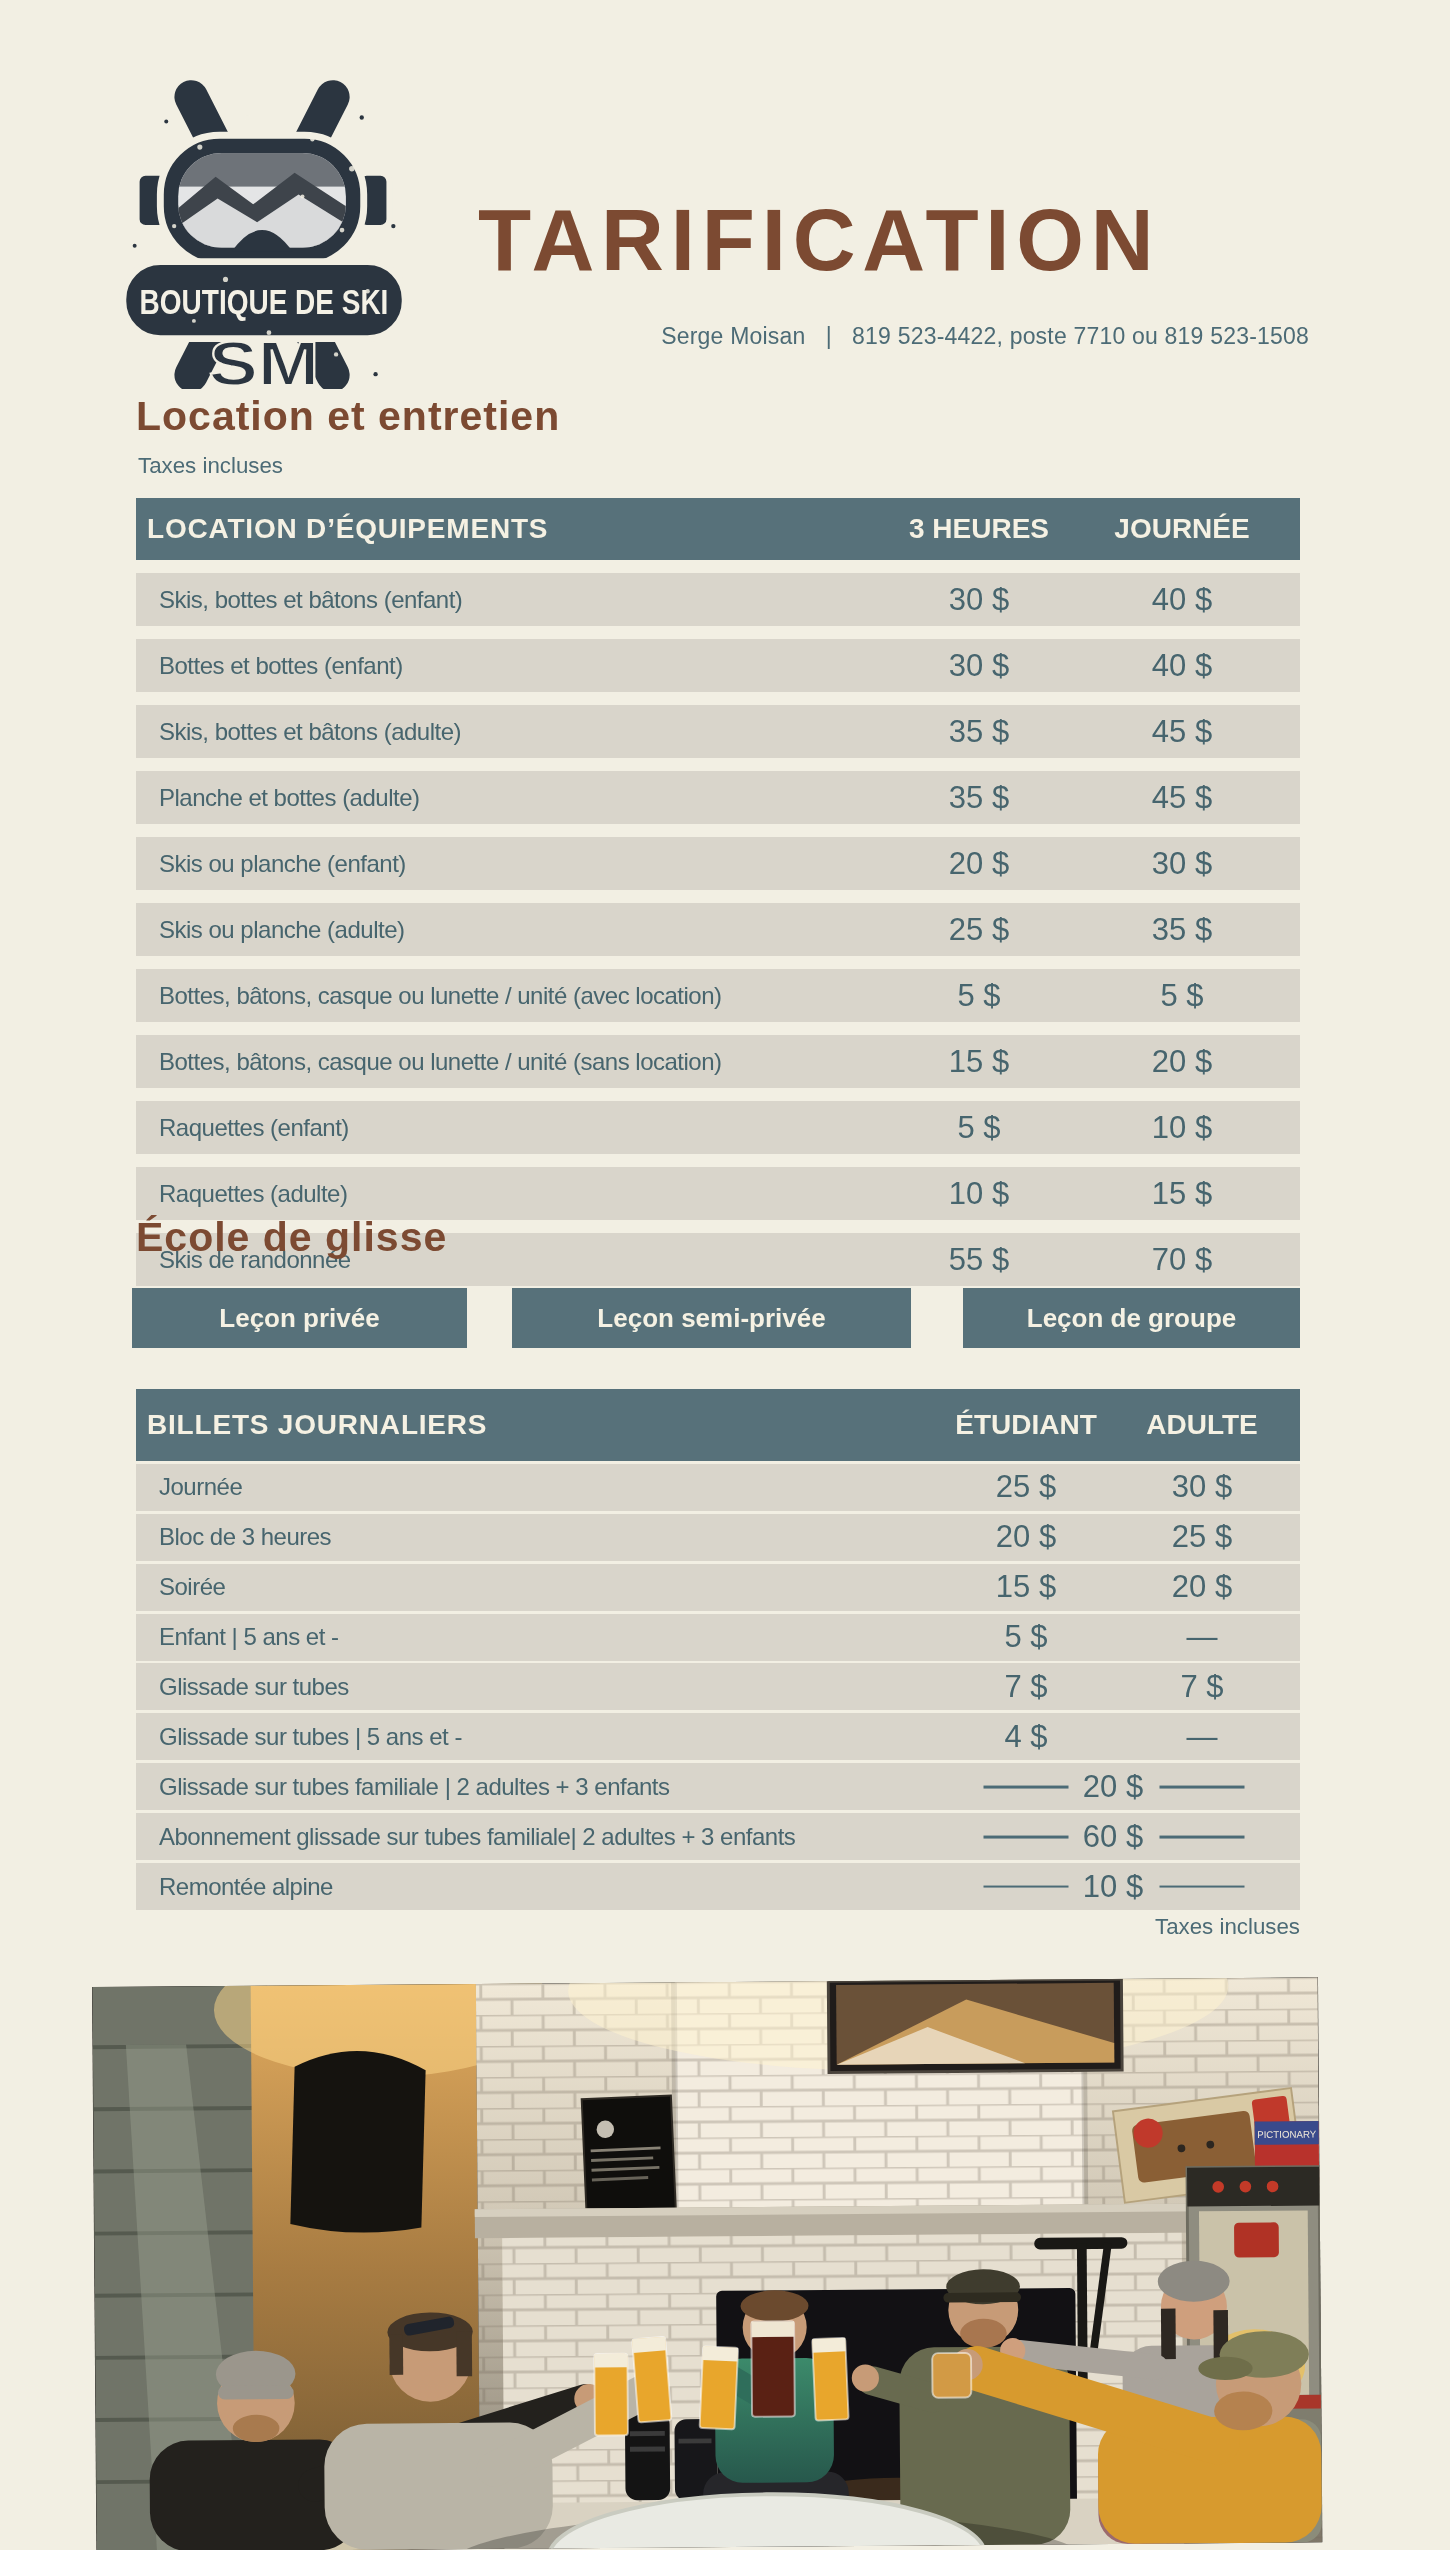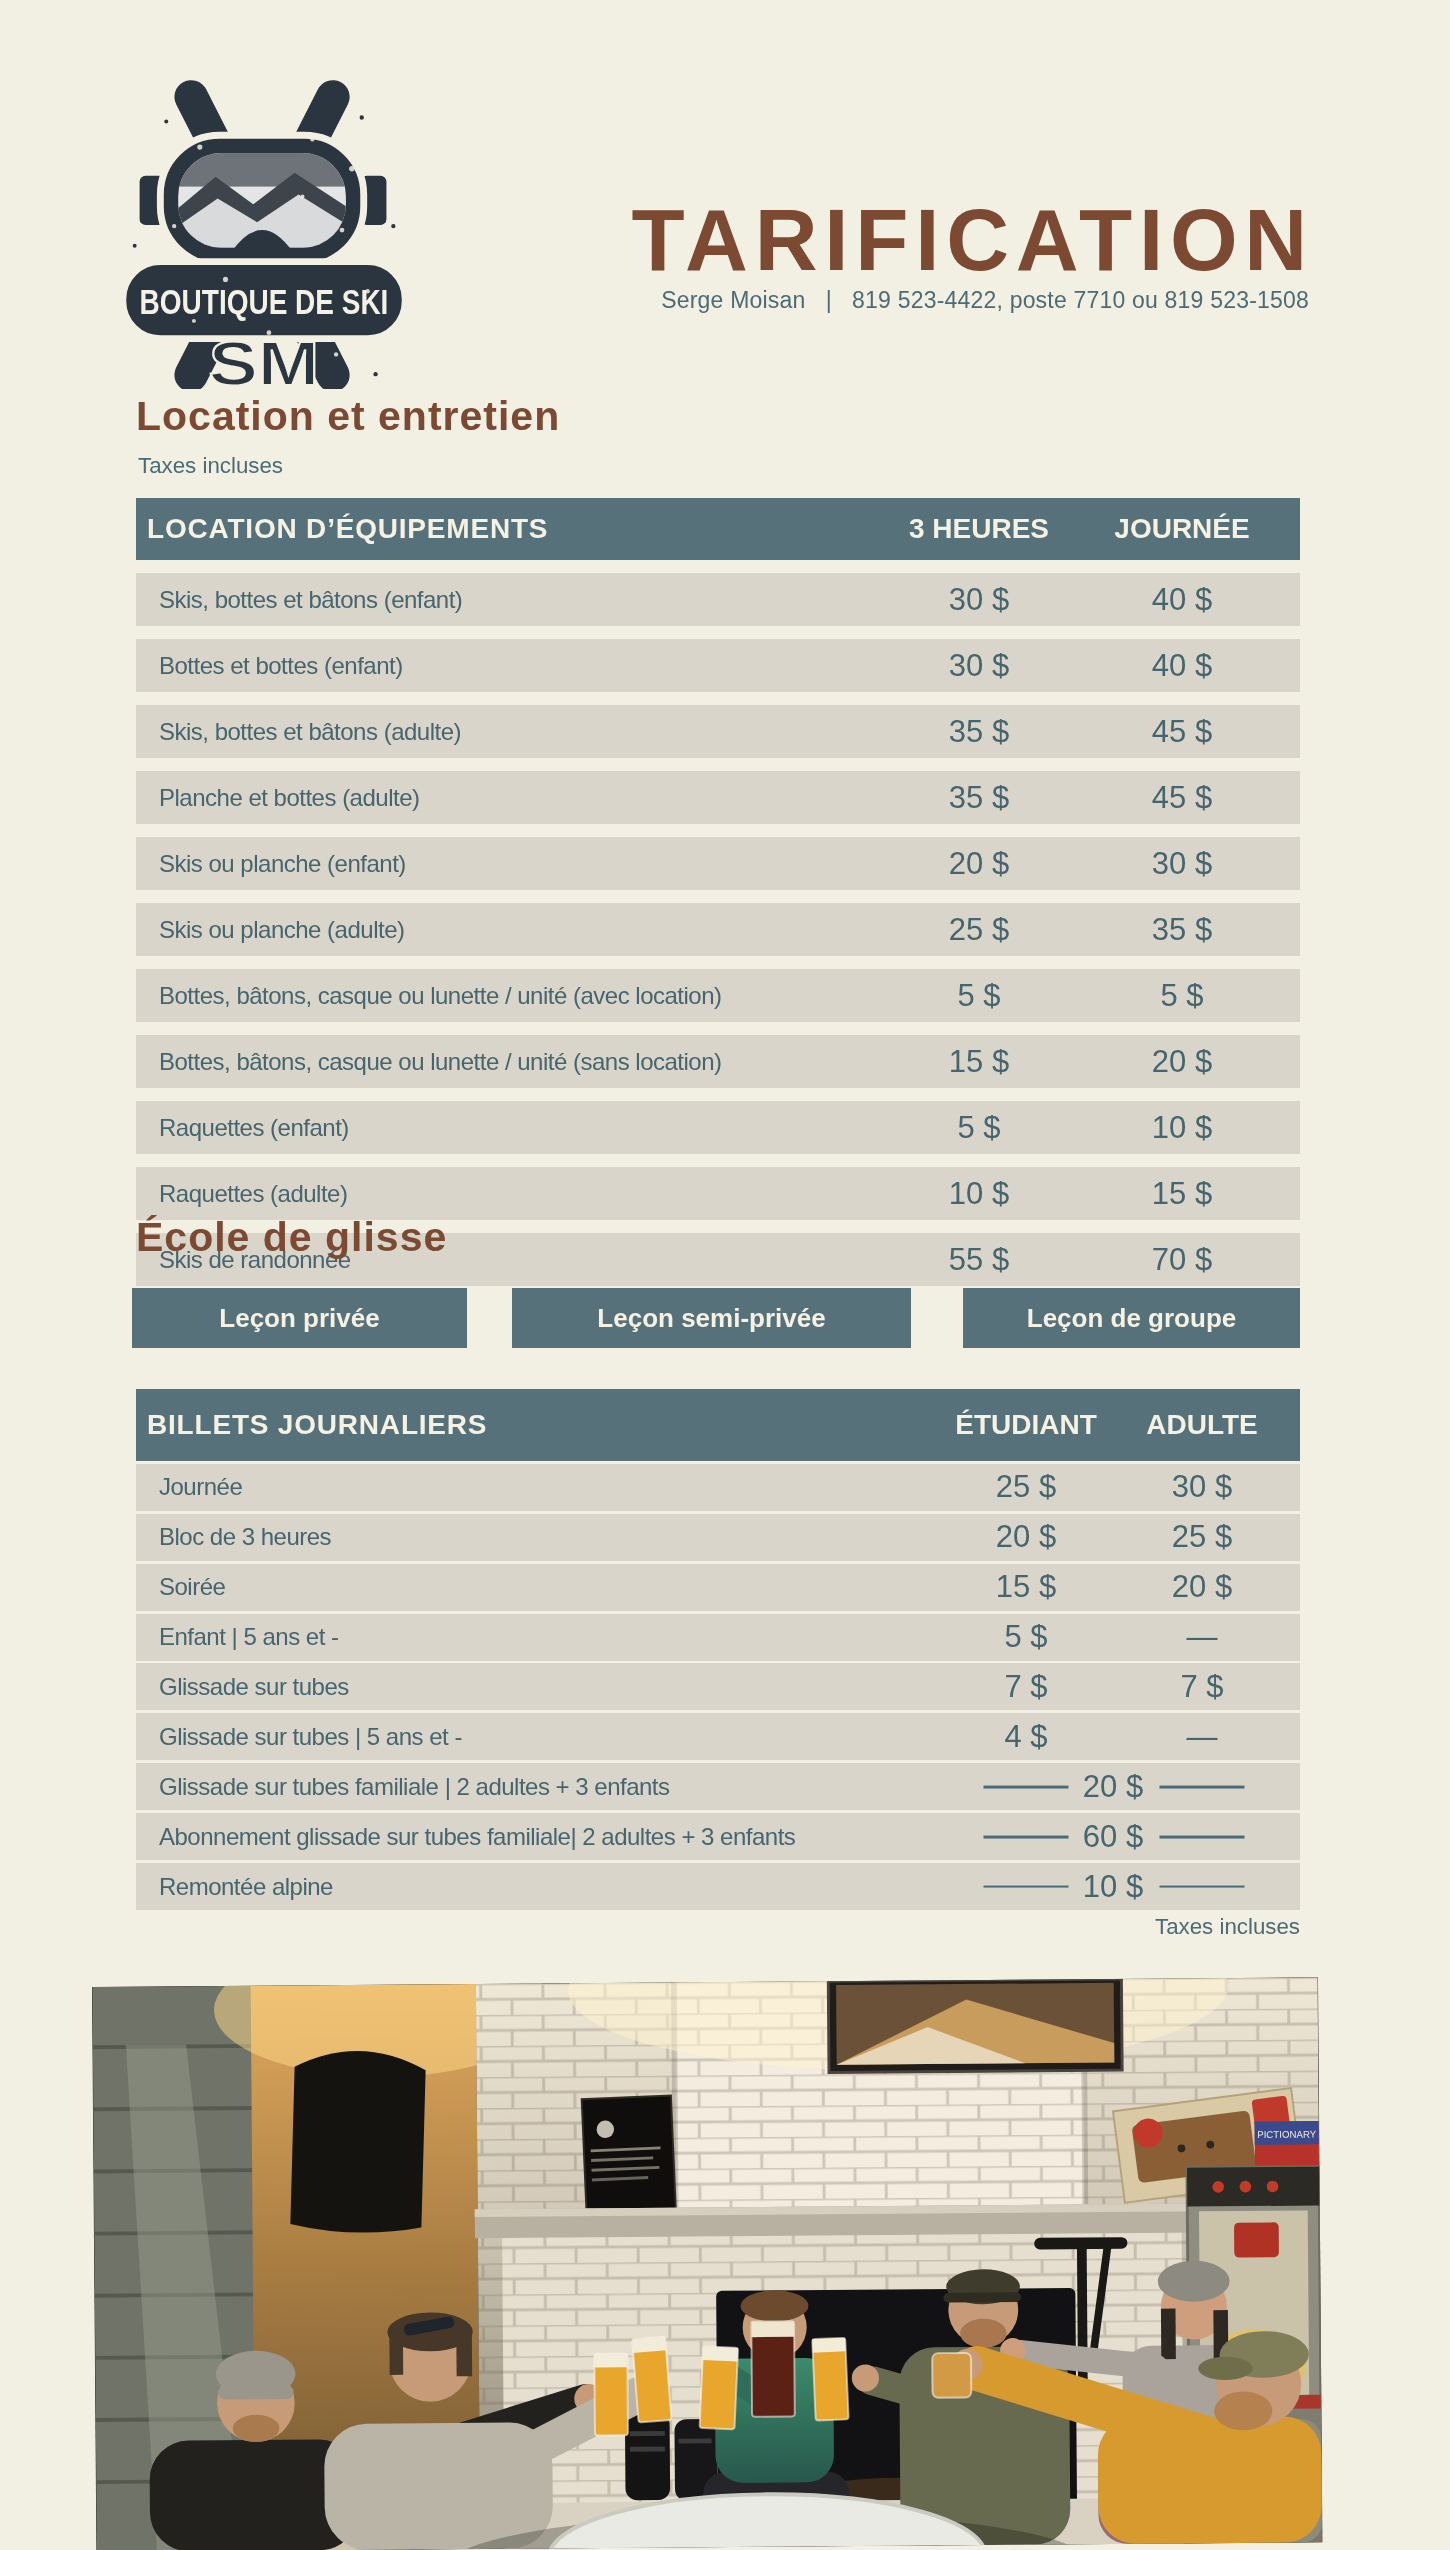--- a/index.html
+++ b/index.html
@@ -8,25 +8,25 @@
   }
   html,body{margin:0;padding:0}
   body{
     width:1451px;height:2550px;position:relative;overflow:hidden;
     background:var(--page-bg);
     font-family:"Liberation Sans",sans-serif;
   }
   
   .logo-wrap{position:absolute;left:109px;top:78px;width:311px;height:311px}
   .page-title{
-    position:absolute;left:462px;top:190px;width:852px;text-align:right;
+    position:absolute;left:478px;top:190px;width:852px;text-align:left;
     font-size:87px;font-weight:800;letter-spacing:6.8px;color:var(--accent-brown);white-space:nowrap;
   }
   .contact{
-    position:absolute;left:457px;top:287px;width:852px;text-align:right;
+    position:absolute;left:457px;top:323px;width:852px;text-align:right;
     font-size:23px;color:var(--slate);letter-spacing:0.2px;white-space:nowrap;
   }
   .contact .sep{margin:0 13.6px;color:var(--slate)}
   
   .section-title{position:absolute;left:136px;font-size:41px;font-weight:bold;
     color:var(--accent-brown);letter-spacing:1px}
   #loc-title{top:393px}
   #school-title{top:1214px}
   .tax-note{position:absolute;font-size:22.3px;color:var(--slate)}
   #note1{left:138px;top:453px}

